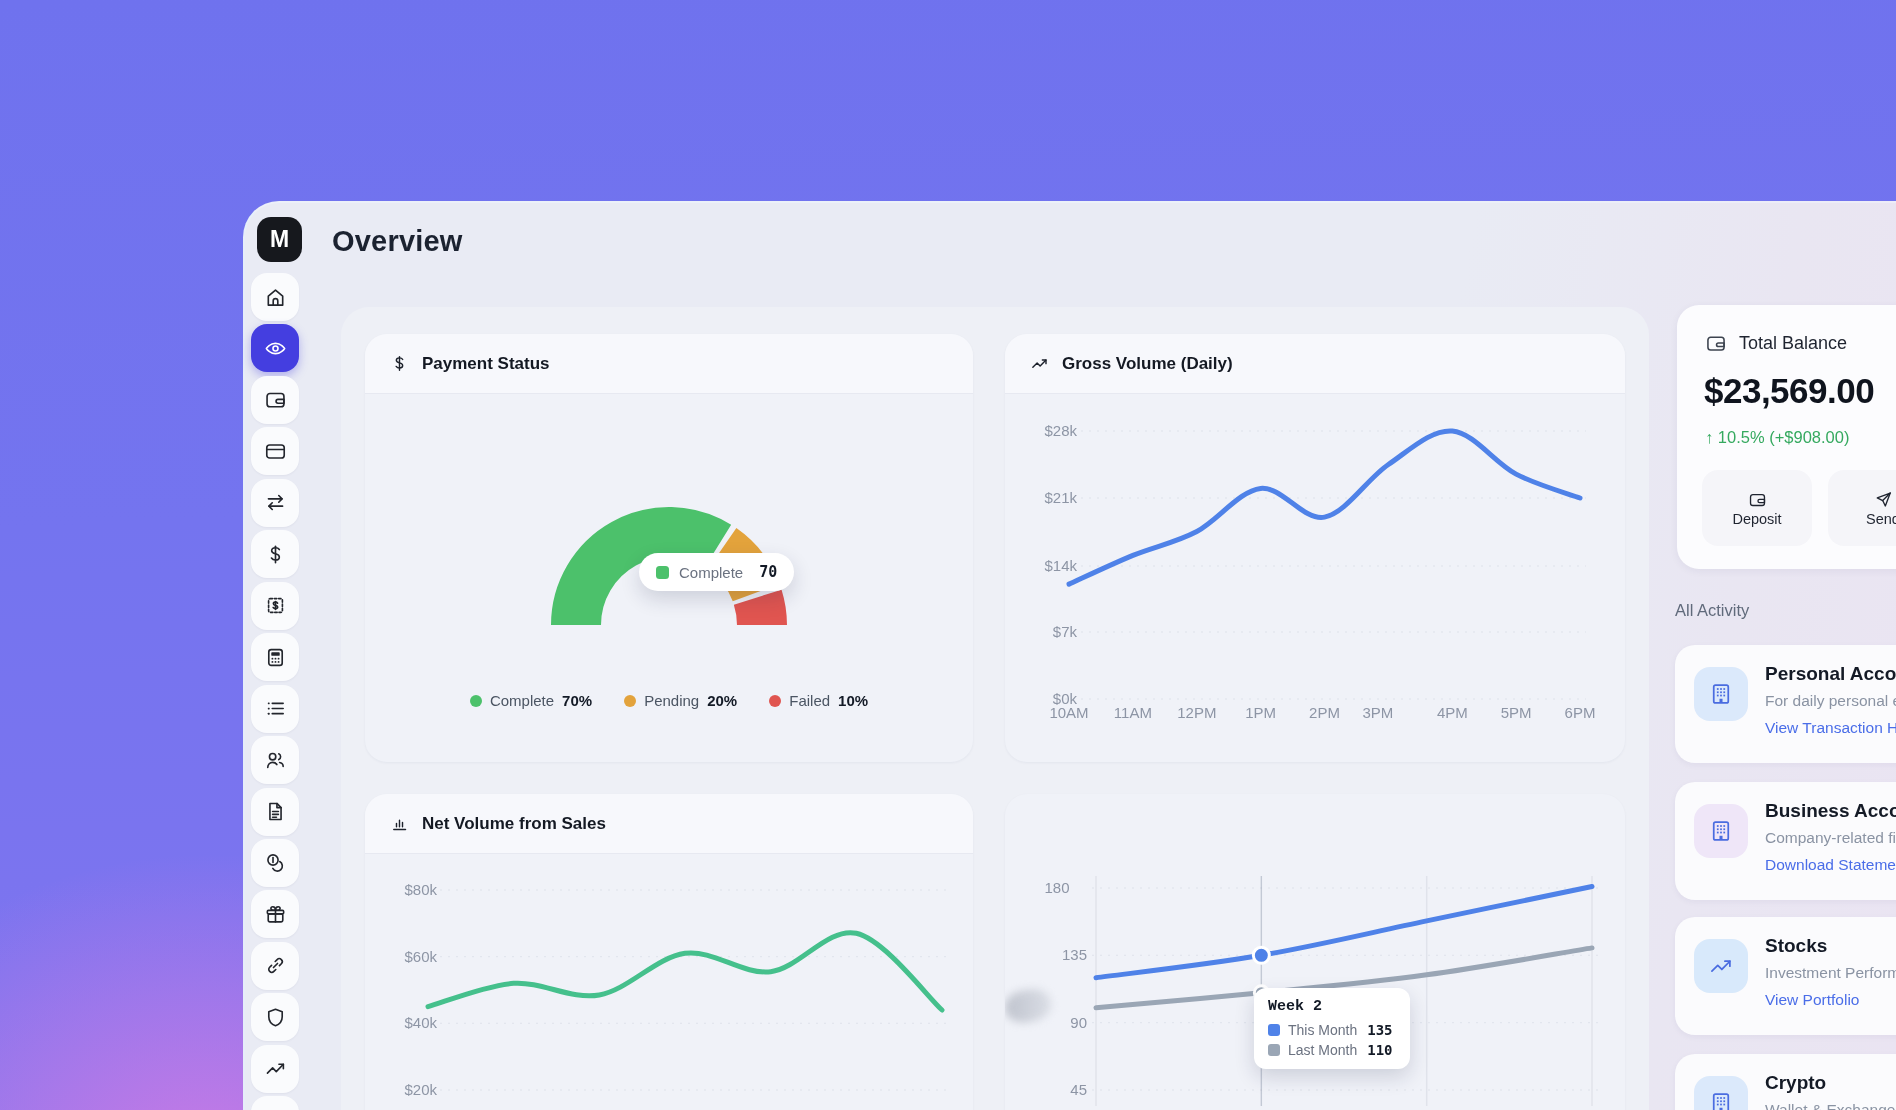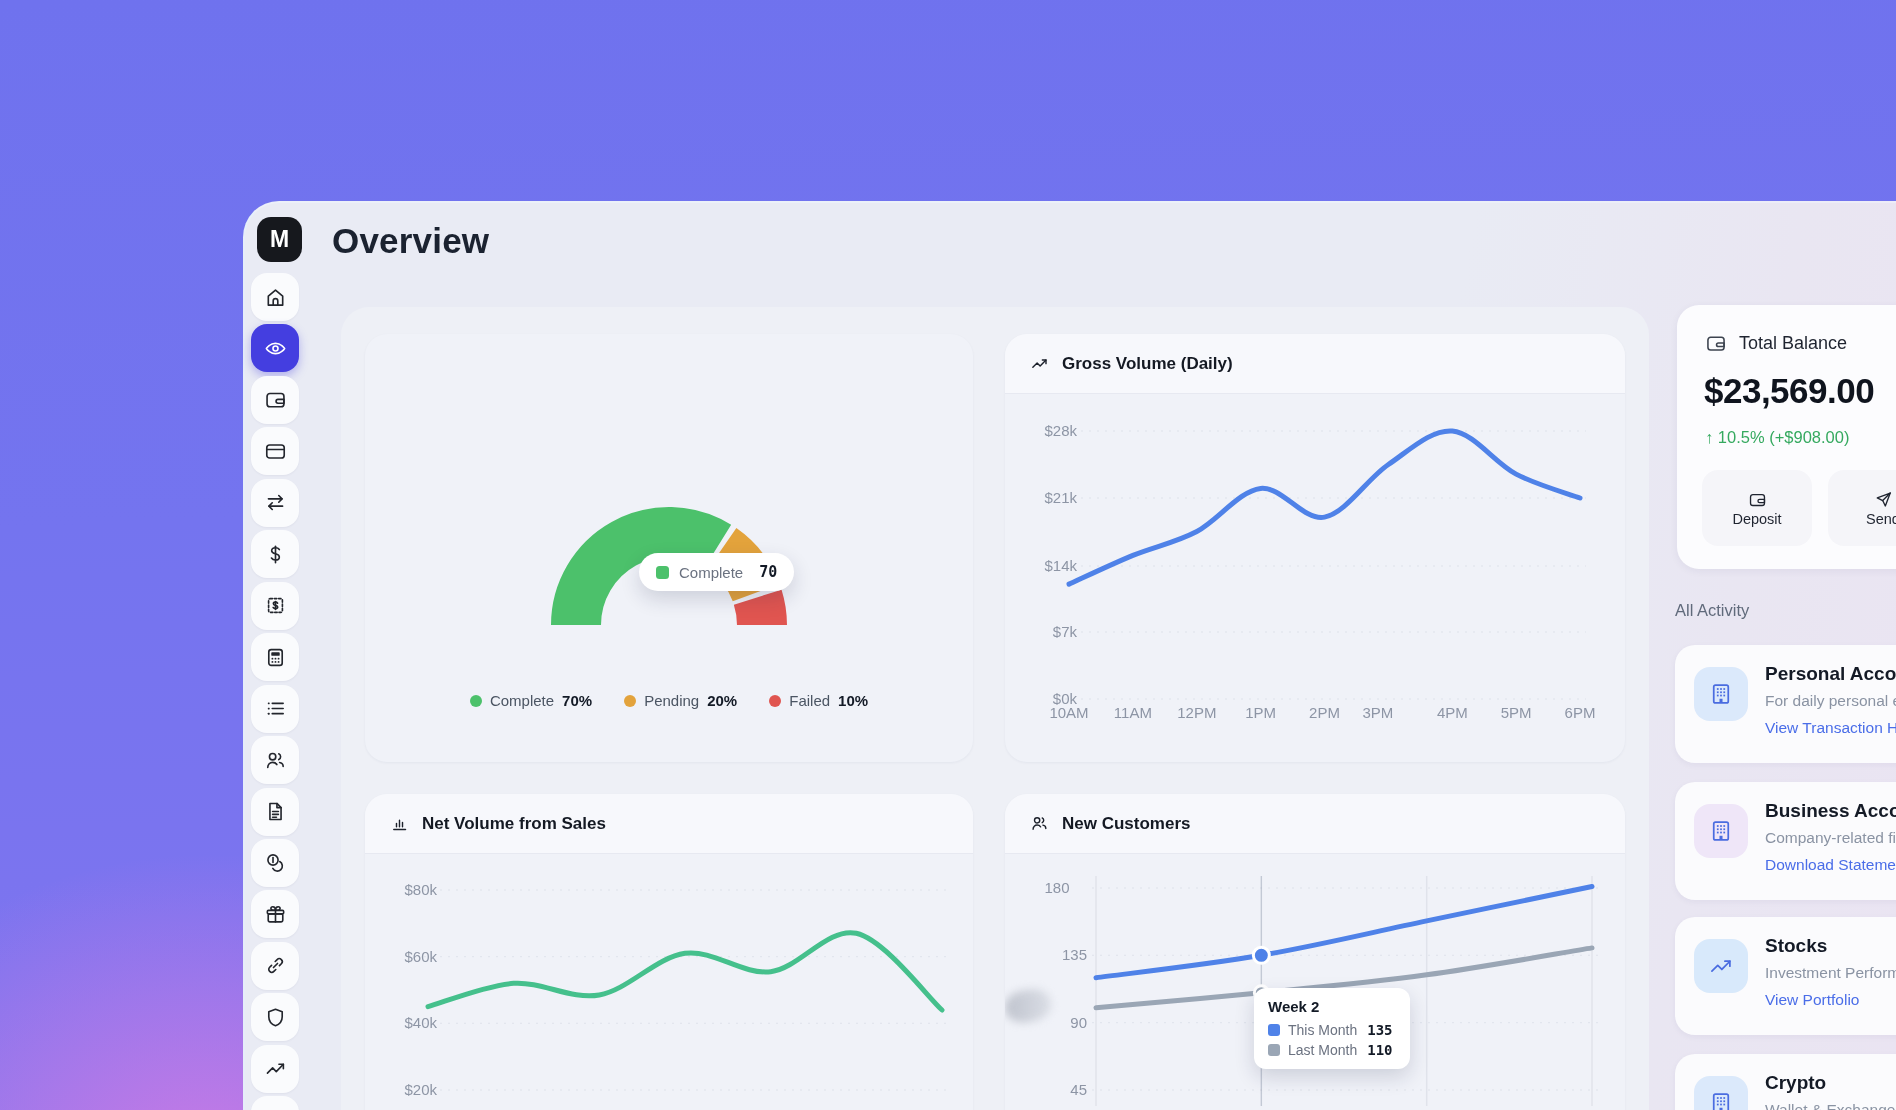--- a/index.html
+++ b/index.html
@@ -17,21 +17,21 @@
     border-radius:36px 0 0 0;
     border-left:2px solid rgba(228,245,255,.55);
     border-top:2px solid rgba(240,248,255,.45);
     box-sizing:border-box;
   }
   .logo{
     position:absolute;left:12px;top:14px;width:45px;height:45px;border-radius:14px;
     background:#16181d;color:#fff;display:flex;align-items:center;justify-content:center;
     font-size:23px;font-weight:700;
   }
-  .page-title{position:absolute;left:87px;top:20px;height:36px;line-height:36px;font-size:35px;font-weight:700;color:#1b2230;letter-spacing:.2px;}
+  .page-title{position:absolute;left:87px;top:20px;height:36px;line-height:36px;font-size:29px;font-weight:700;color:#1b2230;letter-spacing:.2px;}
   .sidebar-btn{
     position:absolute;left:6px;width:48px;height:48px;border-radius:16px;background:#fafbfd;
     display:flex;align-items:center;justify-content:center;box-shadow:0 1px 2px rgba(30,35,70,.05);
   }
   .sidebar-btn svg{width:23px;height:23px;}
   .sidebar-btn svg *{stroke:#23262d;stroke-width:1.7;fill:none;stroke-linecap:round;stroke-linejoin:round;}
   .sidebar-btn svg .fl{fill:#23262d;stroke:none;}
   .sidebar-btn.active{background:#443ee0;box-shadow:0 4px 10px rgba(68,62,224,.35);}
   .sidebar-btn.active svg *{stroke:#fff;}
   .container{
@@ -56,21 +56,21 @@
   .legend-value{font-weight:700;color:#131a26;}
   .tooltip{
     position:absolute;background:#fff;border-radius:12px;box-shadow:0 8px 20px rgba(25,30,70,.16);
     z-index:5;
   }
   .tip-gauge{left:274px;top:219px;height:38px;border-radius:19px;display:flex;align-items:center;gap:10px;padding:0 17px;}
   .tip-chip{width:13px;height:13px;border-radius:3.5px;}
   .tip-label{font-size:15px;color:#6b7280;}
   .tip-value{font-family:"DejaVu Sans Mono",monospace;font-size:15px;font-weight:700;color:#131a26;margin-left:6px;}
   .tip-cust{left:249px;top:194px;width:128px;padding:10px 14px 11px;}
-  .tip-title{font-size:15px;font-weight:700;color:#131a26;margin-bottom:7px;}
+  .tip-title{font-size:15px;font-weight:700;color:#131a26;margin-bottom:7px;font-family:Liberation Mono, monospace;}
   .tip-row{display:flex;align-items:center;gap:8px;margin-top:4px;font-size:14px;}
   .tip-row .tip-chip{width:12px;height:12px;border-radius:3px;}
   .tip-row .tip-label{font-size:14px;}
   .tip-row .tip-value{font-size:14px;margin-left:2px;}
   .smudge{position:absolute;left:0px;top:196px;width:46px;height:32px;border-radius:45%;
     background:linear-gradient(100deg,#959ba8,#ccd0d9);filter:blur(4px);opacity:.55;transform:rotate(-10deg);z-index:4;}
   
   .balance-card{position:absolute;left:1432px;top:102px;width:260px;height:264px;background:#fcfcfe;border-radius:22px;box-shadow:0 2px 8px rgba(40,40,90,.06);}
   .balance-head{position:absolute;left:28px;top:27px;display:flex;align-items:center;gap:12px;}
   .balance-head svg{width:22px;height:22px;}
@@ -258,20 +258,29 @@
             <path d="M4 20.5h16"></path>
             <path d="M5.5 20.5v-8M10 20.5v-8M14.5 20.5v-8M19 20.5v-8"></path>
           </svg>
         </span>
       </div>
     </div>
 
   <div class="container">
 
     <div class="card" style="left:24px;top:27px;width:608px;height:428px;">
+      <div class="card-header">
+        <span class="hicon">
+          <svg viewBox="0 0 24 24">
+              <path d="M12 3.5v17"></path>
+              <path d="M16 6.8c-.8-1.2-2.2-1.9-4-1.9-2.3 0-4 1.3-4 3.1 0 4.3 8 2.2 8 6.5 0 1.9-1.7 3.2-4 3.2-1.9 0-3.4-.8-4.2-2"></path>
+            </svg>
+        </span>
+        <span class="card-title">Payment Status</span>
+      </div>
       <svg id="gauge-svg" class="chart-svg" style="left:172px;top:167px;" width="264" height="136" viewBox="0 0 264 136">
           <path d="M39.0 124.0 A93 93 0 0 1 181.0 45.0" stroke="#4cc16b" stroke-width="50" fill="none" stroke-linecap="butt"></path>
           <path d="M185.1 47.6 A93 93 0 0 1 219.2 91.6" stroke="#e3a33c" stroke-width="50" fill="none" stroke-linecap="butt"></path>
           <path d="M220.7 96.2 A93 93 0 0 1 225.0 124.0" stroke="#e05550" stroke-width="50" fill="none" stroke-linecap="butt"></path>
         </svg>
       <div class="tooltip tip-gauge">
         <span class="tip-chip" style="background:#4cc16b"></span>
         <span class="tip-label">Complete</span>
         <span class="tip-value">70</span>
       </div>
@@ -349,31 +358,20 @@
             <path d="M63 212.66666666666669C77.3 208.8 120.1 191.3 148.7 189.3C177.2 187.4 205.8 206.0 234.3 201.0C262.9 196.0 291.4 163.2 320.0 159.3C348.6 155.4 377.1 181.0 405.7 177.7C434.2 174.3 462.8 132.9 491.3 139.3C519.9 145.7 562.7 203.2 577.0 216.0" stroke="#45c08c" stroke-width="5" fill="none" stroke-linecap="round" stroke-linejoin="round"></path>
           </svg>
           <div class="axis-label" style="right: 536px; top: 87px; width: 60px; text-align: right;">$80k</div>
           <div class="axis-label" style="right: 536px; top: 153.7px; width: 60px; text-align: right;">$60k</div>
           <div class="axis-label" style="right: 536px; top: 220.3px; width: 60px; text-align: right;">$40k</div>
           <div class="axis-label" style="right: 536px; top: 287px; width: 60px; text-align: right;">$20k</div>
         </div>
     </div>
 
     <div class="card" style="left:664px;top:487px;width:620px;height:620px;">
-      <div class="card-header">
-        <span class="hicon">
-          <svg viewBox="0 0 24 24">
-              <circle cx="9" cy="8" r="3.3"></circle>
-              <path d="M3.9 19.2c0-3.1 2.3-5.3 5.1-5.3 1.9 0 3.5.9 4.4 2.3"></path>
-              <path d="M15.4 5a3.3 3.3 0 0 1 0 6"></path>
-              <path d="M16.3 14.1c2.2.4 3.7 2 3.7 4.2"></path>
-            </svg>
-        </span>
-        <span class="card-title">New Customers</span>
-      </div>
       <div id="cust-plot">
           <svg class="chart-svg" width="620" height="620">
             <line x1="87" x2="593" y1="94" y2="94" stroke="rgba(150,158,175,.18)" stroke-dasharray="2 6"></line>
             <line x1="87" x2="593" y1="161.3" y2="161.3" stroke="rgba(150,158,175,.18)" stroke-dasharray="2 6"></line>
             <line x1="87" x2="593" y1="228.7" y2="228.7" stroke="rgba(150,158,175,.18)" stroke-dasharray="2 6"></line>
             <line x1="87" x2="593" y1="296" y2="296" stroke="rgba(150,158,175,.18)" stroke-dasharray="2 6"></line>
             <line x1="91" x2="91" y1="82" y2="312" stroke="rgba(140,150,170,.16)" stroke-width="1.4"></line>
             <line x1="256.33333333333337" x2="256.33333333333337" y1="82" y2="312" stroke="rgba(140,150,170,.45)" stroke-width="1.4"></line>
             <line x1="421.6666666666667" x2="421.6666666666667" y1="82" y2="312" stroke="rgba(140,150,170,.16)" stroke-width="1.4"></line>
             <line x1="587" x2="587" y1="82" y2="312" stroke="rgba(140,150,170,.16)" stroke-width="1.4"></line>

